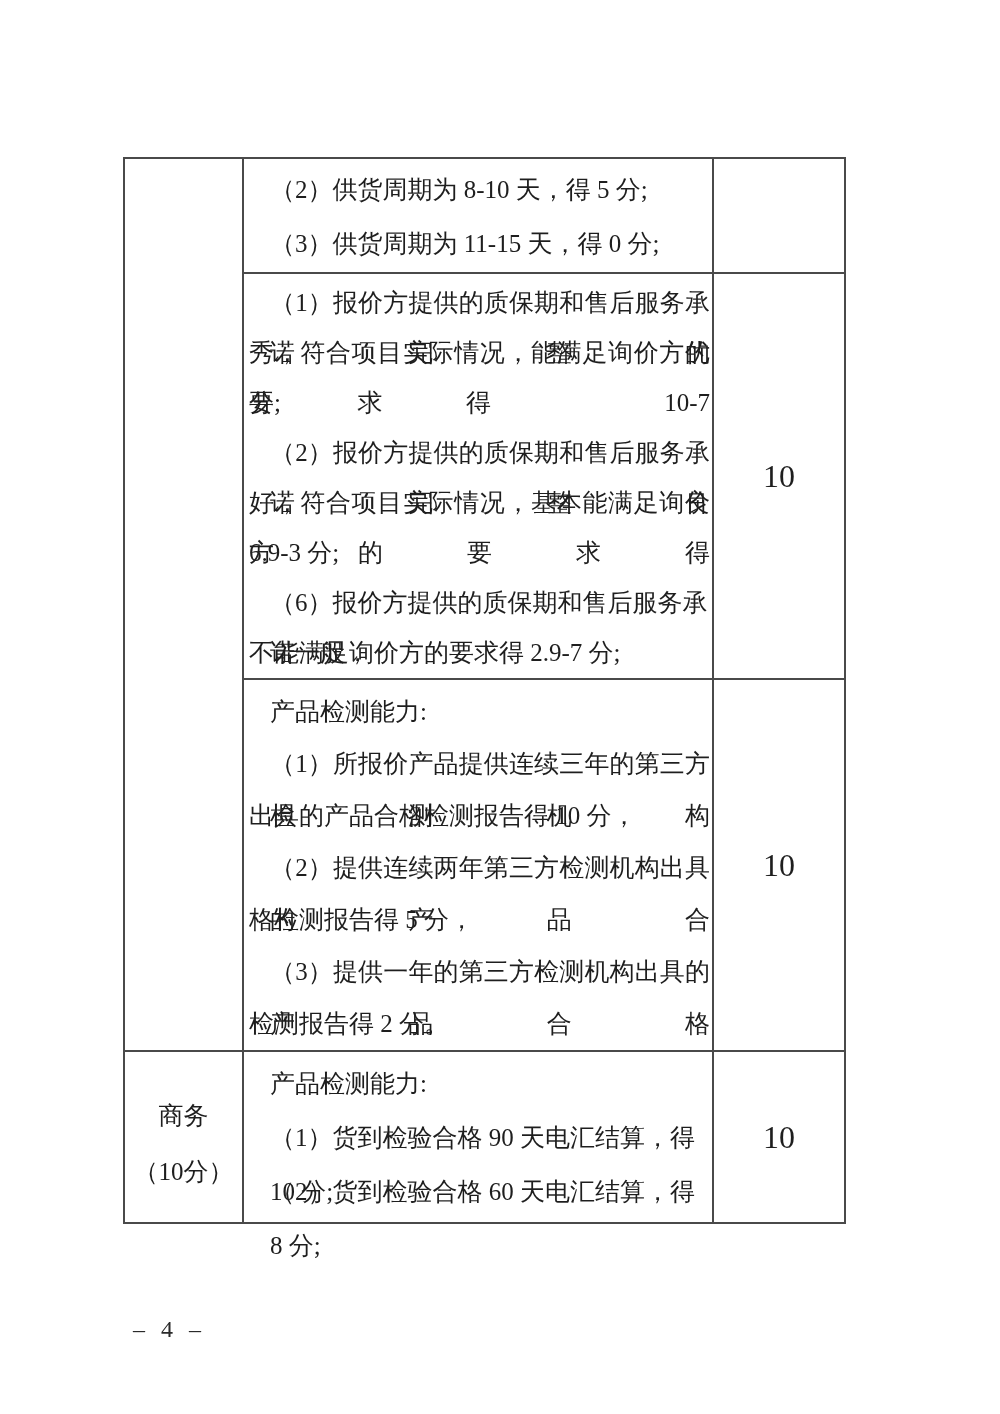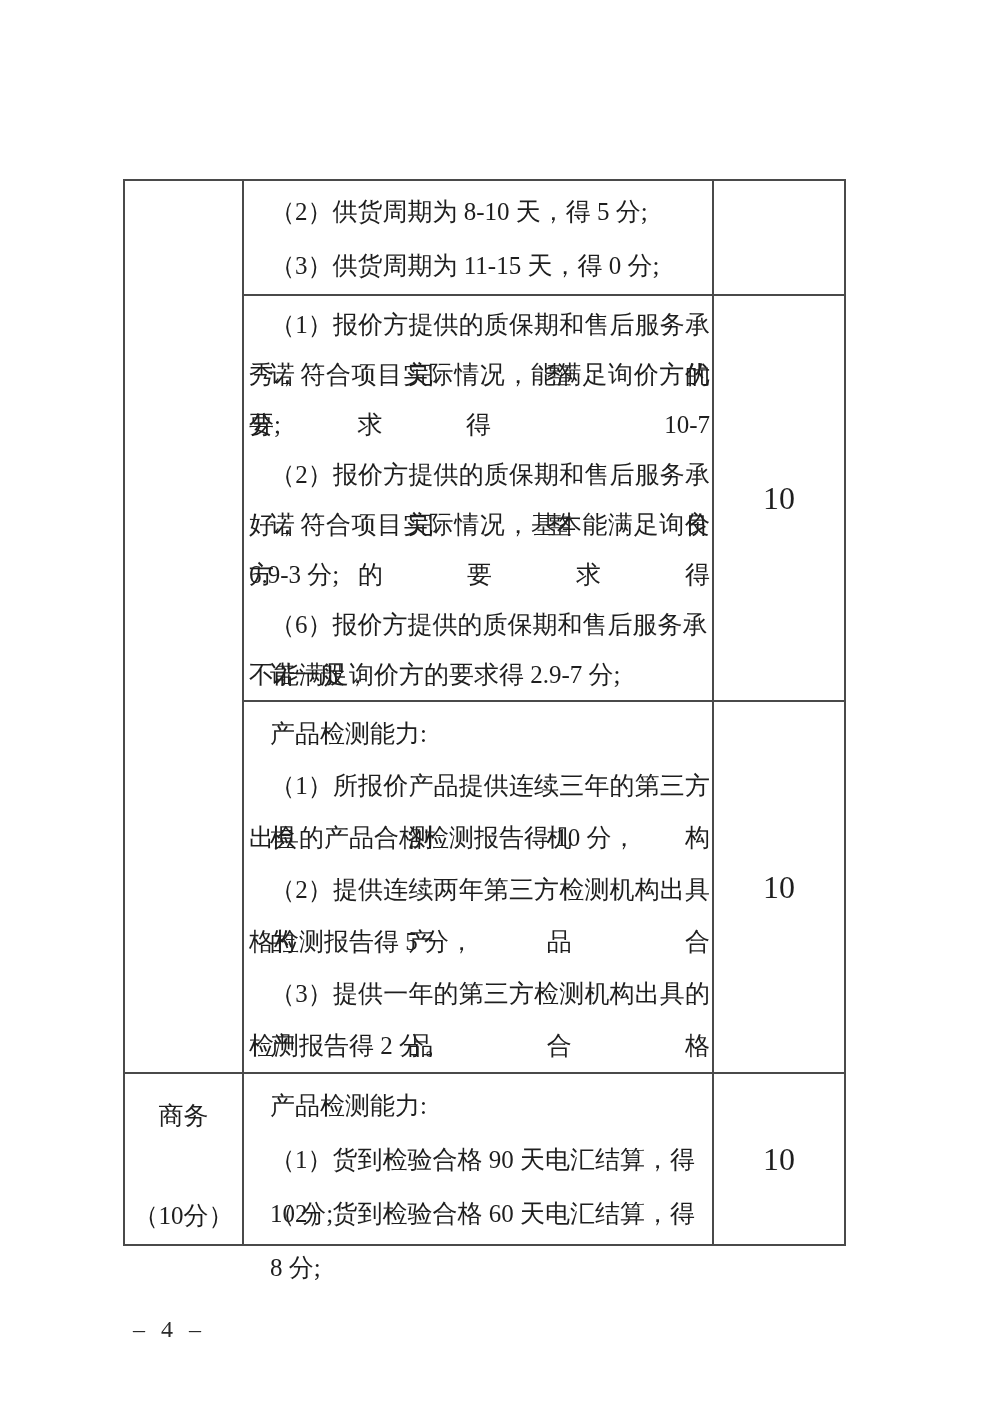--- a/index.html
+++ b/index.html
@@ -9,39 +9,39 @@
     width: 1000px;
     height: 1414px;
     background: #ffffff;
     font-family: "Liberation Serif", "DejaVu Serif", serif;
     color: #1e1e1e;
     overflow: hidden;
   }
   .doc-table {
     position: absolute;
     left: 123px;
-    top: 179px;
+    top: 157px;
     width: 723px;
     height: 1067px;
     border: 2px solid #4a4a4a;
     display: grid;
     grid-template-columns: 119px 470px 1fr;
     grid-template-rows: 115px 406px 372px 1fr;
   }
   .cell {
     border-right: 2px solid #4a4a4a;
     border-bottom: 2px solid #4a4a4a;
     font-size: 25px;
   }
   .cell.no-r { border-right: none; }
   .cell.no-b { border-bottom: none; }
 
   .cat-span { grid-column: 1; grid-row: 1 / 4; }
   .cat-r4   { grid-column: 1; grid-row: 4;
-              display: flex; flex-direction: column; justify-content: space-between;
+              display: flex; flex-direction: column; justify-content: center;
               padding-top: 14px; text-align: center; }
   .cat-line { height: 56px; line-height: 56px; }
 
   .crit { grid-column: 2; padding-left: 5px; padding-right: 2px; }
   .crit.r1 { grid-row: 1; padding-top: 4px; }
   .crit.r2 { grid-row: 2; padding-top: 4px; }
   .crit.r3 { grid-row: 3; padding-top: 6px; }
   .crit.r4 { grid-row: 4; padding-top: 5px; }
 
   .score { grid-column: 3; display: flex; align-items: center; justify-content: center;

